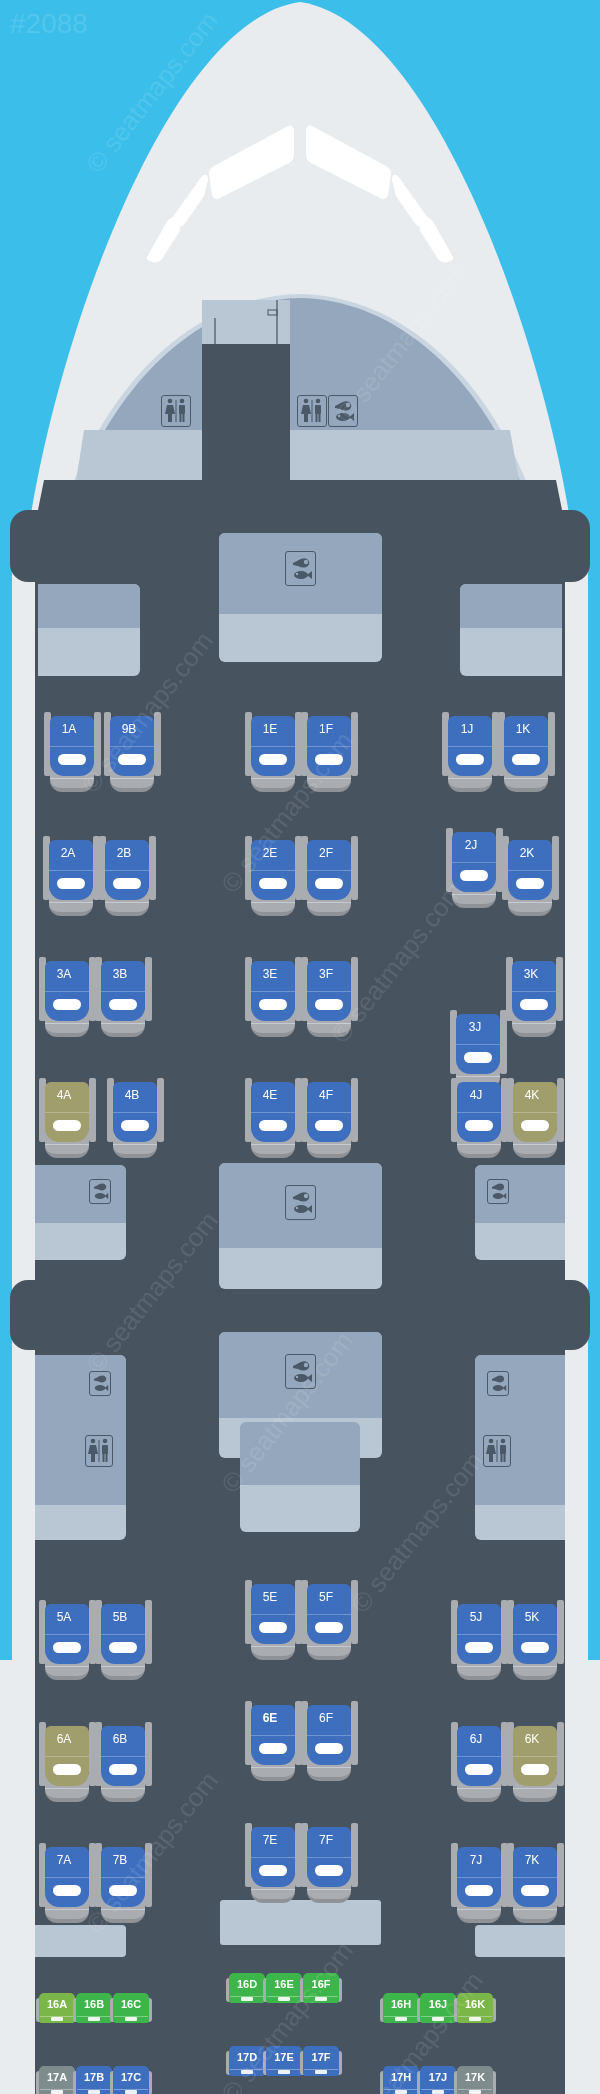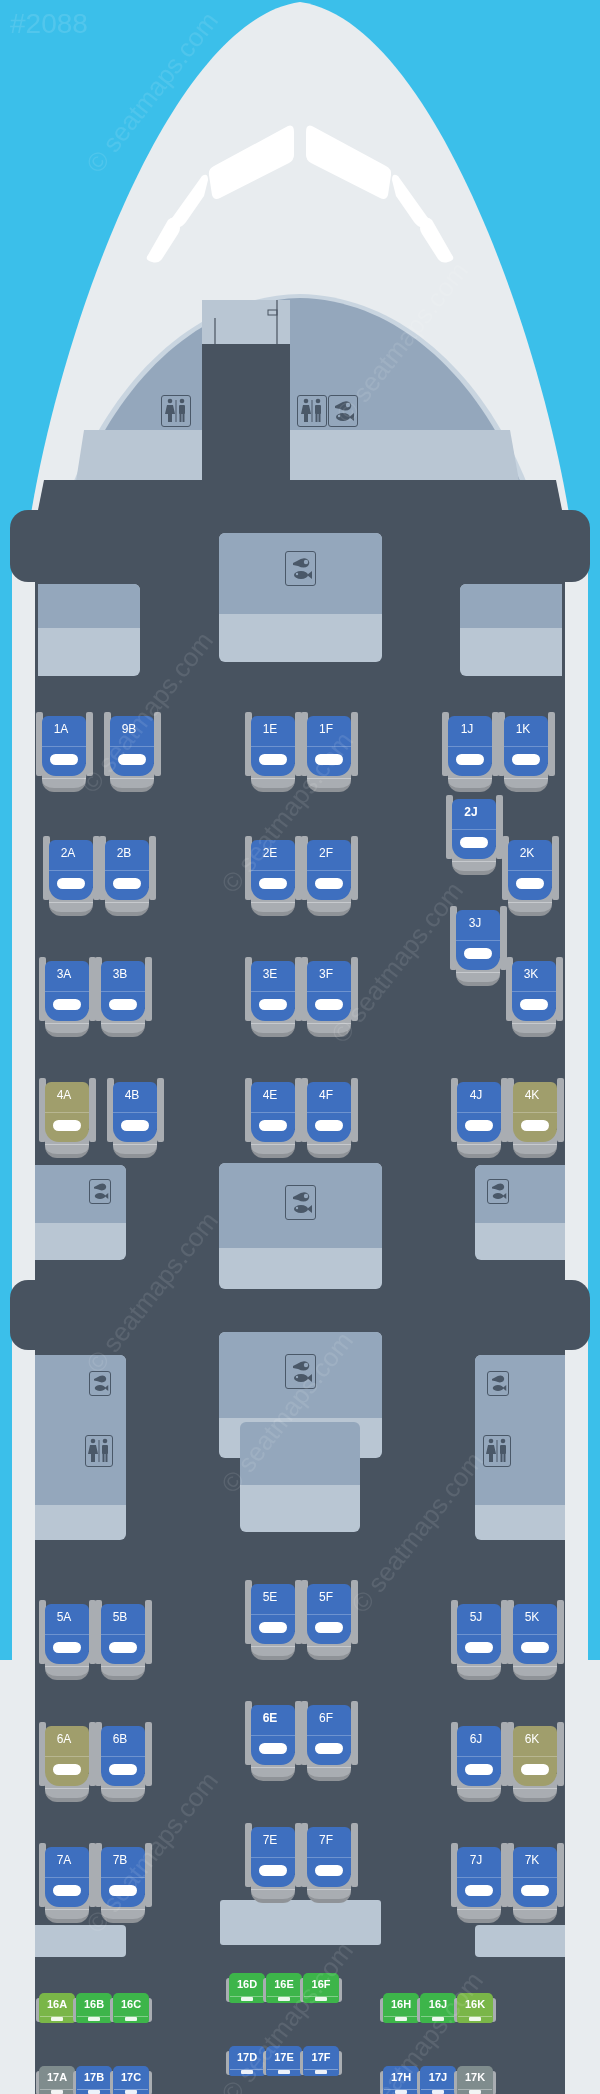--- a/index.html
+++ b/index.html
@@ -259,21 +259,21 @@
         </g>
       </svg>
   </div>
 </div>
 
 <div class="abs mono" style="left:35px;top:1925px;width:91px;height:32px;border-radius:0 4px 4px 0;background:#b9c6d3;"></div>
 <div class="abs mono" style="left:220px;top:1900px;width:161px;height:45px;border-radius:3px;background:#b9c6d3;"></div>
 <div class="abs mono" style="left:475px;top:1925px;width:90px;height:32px;border-radius:4px 0 0 4px;background:#b9c6d3;"></div>
 
 <div id="seats">
-    <div class="bseat" style="left: 36px; top: 712px;">
+    <div class="bseat" style="left: 44px; top: 712px;">
       <div class="base"></div>
       <div class="arm l"></div>
       <div class="arm r"></div>
       <div class="shell" style="background:#3e6fbf">
         <div class="line"></div>
         <div class="pillow"></div>
       </div>
       <div class="lbl">1A</div>
     </div>
     <div class="bseat" style="left: 104px; top: 712px;">
@@ -359,21 +359,21 @@
     <div class="bseat" style="left: 301px; top: 836px;">
       <div class="base"></div>
       <div class="arm l"></div>
       <div class="arm r"></div>
       <div class="shell" style="background:#3e6fbf">
         <div class="line"></div>
         <div class="pillow"></div>
       </div>
       <div class="lbl">2F</div>
     </div>
-    <div class="bseat" style="left: 446px; top: 795px; font-weight: bold;">
+    <div class="bseat" style="left: 446px; top: 828px;">
       <div class="base"></div>
       <div class="arm l"></div>
       <div class="arm r"></div>
       <div class="shell" style="background:#3e6fbf">
         <div class="line"></div>
         <div class="pillow"></div>
       </div>
       <div class="lbl">2J</div>
     </div>
     <div class="bseat" style="left: 502px; top: 836px;">
@@ -419,21 +419,21 @@
     <div class="bseat" style="left: 301px; top: 957px;">
       <div class="base"></div>
       <div class="arm l"></div>
       <div class="arm r"></div>
       <div class="shell" style="background:#3e6fbf">
         <div class="line"></div>
         <div class="pillow"></div>
       </div>
       <div class="lbl">3F</div>
     </div>
-    <div class="bseat" style="left: 450px; top: 906px;">
+    <div class="bseat" style="left: 450px; top: 1010px;">
       <div class="base"></div>
       <div class="arm l"></div>
       <div class="arm r"></div>
       <div class="shell" style="background:#3e6fbf">
         <div class="line"></div>
         <div class="pillow"></div>
       </div>
       <div class="lbl">3J</div>
     </div>
     <div class="bseat" style="left: 506px; top: 957px;">

